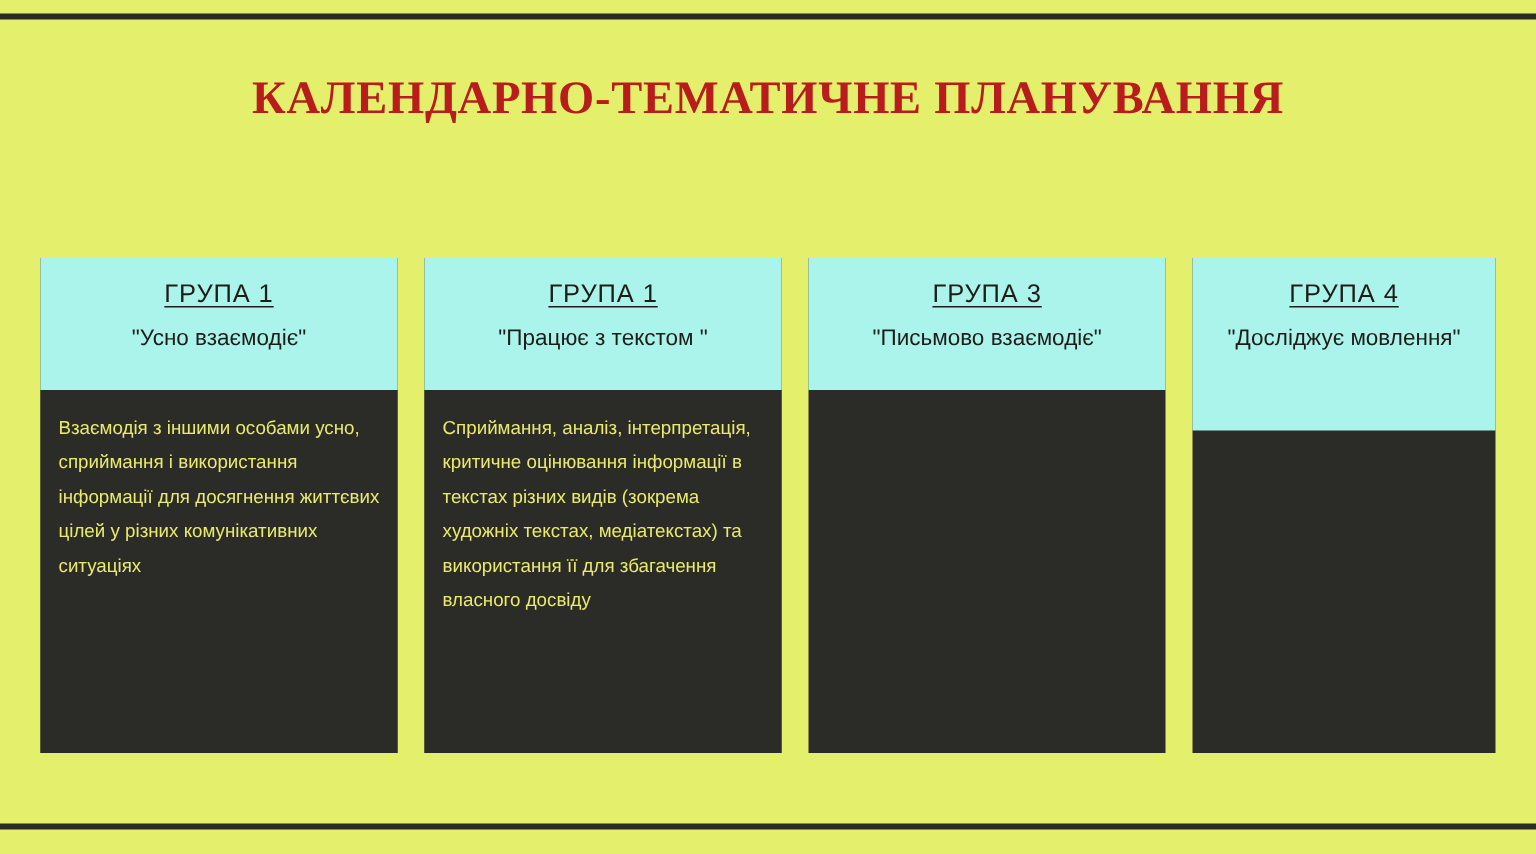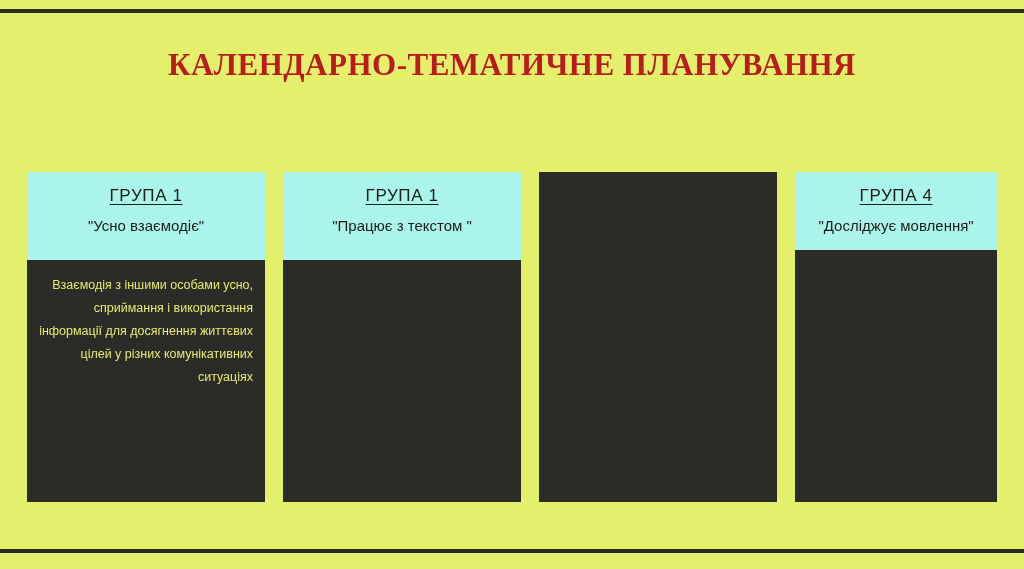--- a/index.html
+++ b/index.html
@@ -70,21 +70,21 @@
   .card-head {
     background: #aaf4ec;
     color: #1d1d18;
     text-align: center;
     padding: 14px 10px 12px 10px;
     box-sizing: border-box;
   }
   .card-1 .card-head,
   .card-2 .card-head,
   .card-3 .card-head { height: 88px; }
-  .card-4 .card-head { height: 78px; }
+  .card-4 .card-head { height: 115px; }
 
   .card-head-title {
     display: inline-block;
     font-size: 17px;
     font-weight: normal;
     letter-spacing: 0.6px;
     text-decoration: underline;
     text-underline-offset: 3px;
     font-family: "Liberation Sans", sans-serif;
   }
@@ -94,21 +94,21 @@
     font-size: 15px;
     line-height: 21px;
     color: #1d1d18;
     font-family: "Liberation Sans", sans-serif;
   }
 
   .card-body {
     flex: 1;
     background: #2b2b28;
     color: #e9ea6e;
-    text-align: right;
+    text-align: left;
     font-size: 12.5px;
     line-height: 23px;
     padding: 14px 12px 12px 12px;
     box-sizing: border-box;
     font-family: "Liberation Sans", sans-serif;
   }
   .card-4 .card-body { padding-top: 11px; }
 </style>
 </head>
 <body>
@@ -130,23 +130,28 @@
         <span class="card-head-sub">"Усно взаємодіє"</span>
       </div>
       <div class="card-body">Взаємодія з іншими особами усно, сприймання і використання інформації для досягнення життєвих цілей у різних комунікативних ситуаціях</div>
     </div>
 
     <div class="card card-2">
       <div class="card-head">
         <span class="card-head-title">ГРУПА 1</span>
         <span class="card-head-sub">"Працює з текстом "</span>
       </div>
+      <div class="card-body">Сприймання, аналіз, інтерпретація, критичне оцінювання інформації в текстах різних видів (зокрема художніх текстах, медіатекстах) та використання її для збагачення власного досвіду</div>
     </div>
 
     <div class="card card-3">
+      <div class="card-head">
+        <span class="card-head-title">ГРУПА 3</span>
+        <span class="card-head-sub">"Письмово взаємодіє"</span>
+      </div>
     </div>
 
     <div class="card card-4">
       <div class="card-head">
         <span class="card-head-title">ГРУПА 4</span>
         <span class="card-head-sub">"Досліджує мовлення"</span>
       </div>
     </div>
 
   </div>

